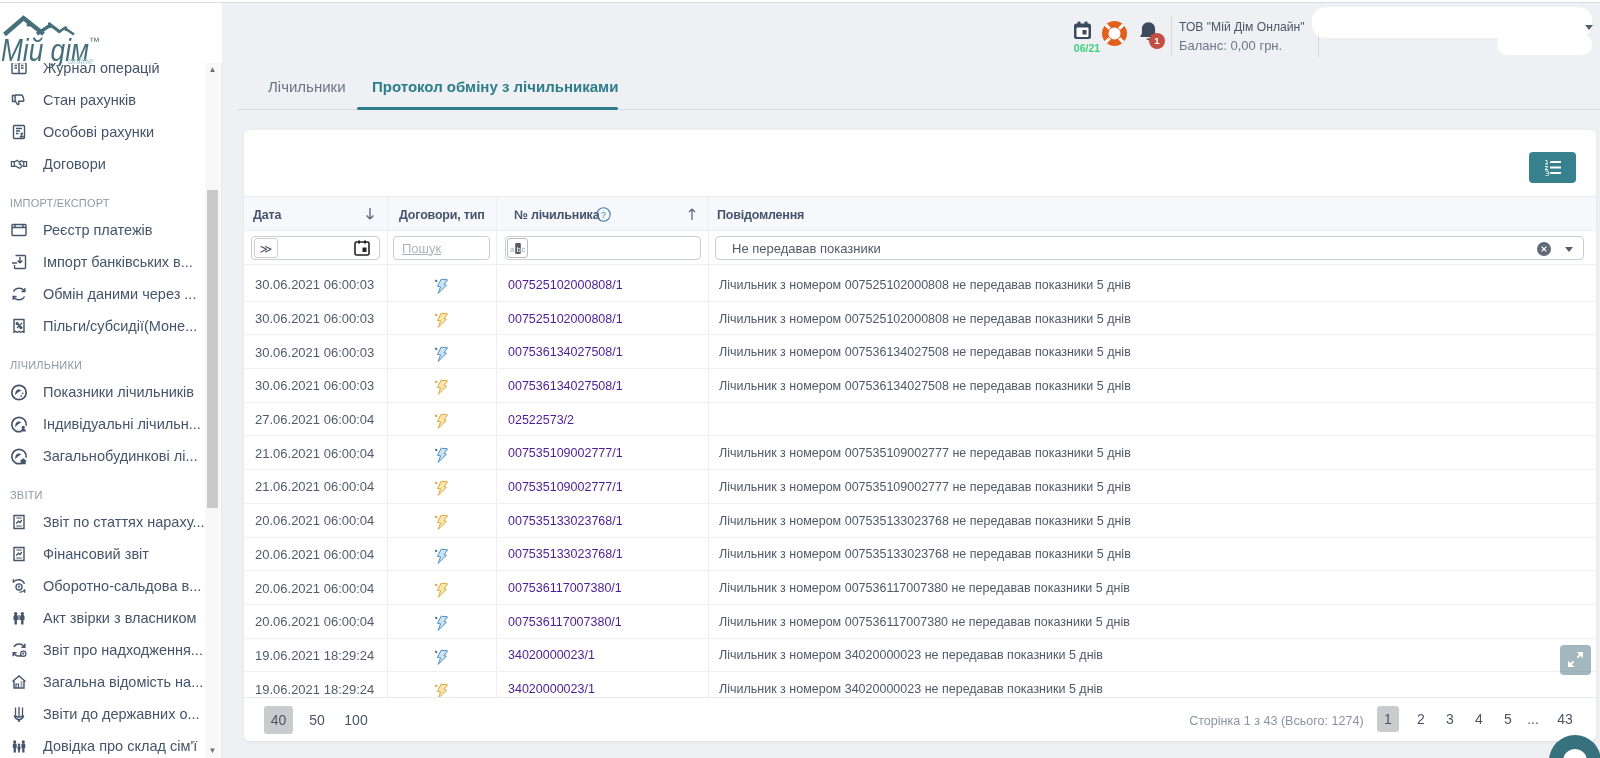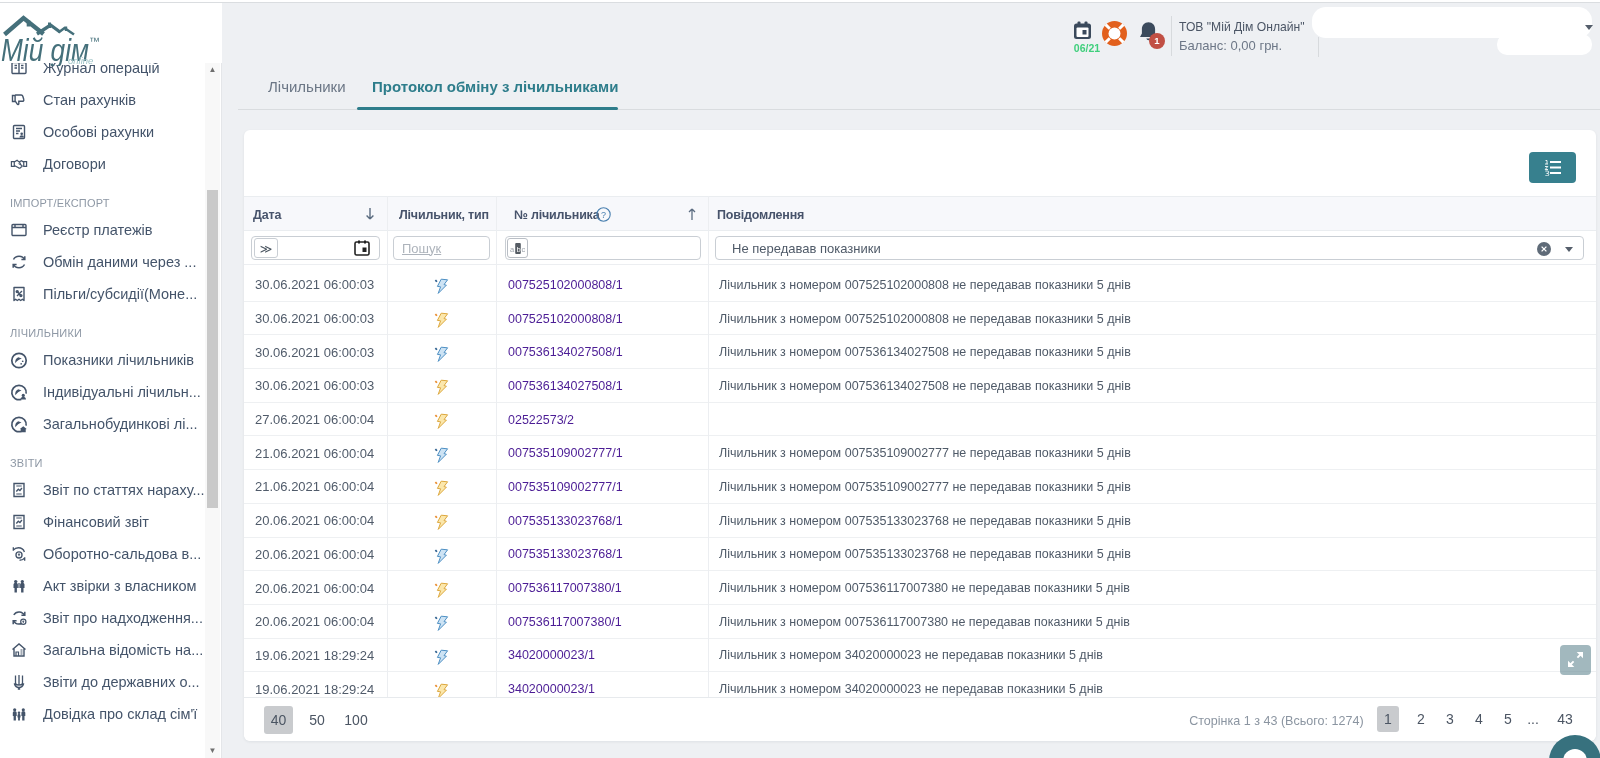--- a/index.html
+++ b/index.html
@@ -100,20 +100,24 @@
             </g>
           </svg>Особові рахунки</div>
       <div class="mi"><svg width="19" height="18" viewBox="0 0 19 18" fill="none" stroke="#44546a" stroke-width="1.3">
             <path d="M1.5 6.5h3v5h-3zM17.5 6.5h-3v5h3zM4.5 7l3-2 3.2 2.8c.5.4.2 1.2-.5 1.2l2.3 1.6c.6.4.3 1.4-.5 1.4l-1 .9c-.6.5-1.4.6-2 .1L4.5 10.5M14.5 7l-2.5-1.5-2 1.2"></path>
           </svg>Договори</div>
       <div class="mhead">ІМПОРТ/ЕКСПОРТ</div>
       <div class="mi"><svg width="18" height="18" viewBox="0 0 18 18" fill="none" stroke="#44546a" stroke-width="1.4">
             <rect x="2" y="3.5" width="14" height="11" rx="1"></rect>
             <path d="M2 6.5h14M5 3.5v3M13 3.5v3"></path>
           </svg>Реєстр платежів</div>
+      <div class="mi"><svg width="18" height="18" viewBox="0 0 18 18" fill="none" stroke="#44546a" stroke-width="1.4">
+            <path d="M5.5 2.5h9a1 1 0 0 1 1 1v11a1 1 0 0 1-1 1h-9a1 1 0 0 1-1-1V12"></path>
+            <path d="M10 4v6M10 10l-2.4-2.4M10 10l2.4-2.4M2 10h5"></path>
+          </svg>Імпорт банківських в...</div>
       <div class="mi"><svg width="18" height="18" viewBox="0 0 18 18" fill="none" stroke="#44546a" stroke-width="1.5">
             <path d="M3.5 6.5c1-2 3-3.2 5.5-3.2 2.6 0 4.8 1.4 5.6 3.4M14.5 11.5c-1 2-3 3.2-5.5 3.2-2.6 0-4.8-1.4-5.6-3.4"></path>
             <path d="M14.8 3.2v3.4h-3.4M3.2 14.8v-3.4h3.4"></path>
           </svg>Обмін даними через ...</div>
       <div class="mi"><svg width="18" height="18" viewBox="0 0 18 18" fill="none" stroke="#44546a" stroke-width="1.4">
             <path d="M4 2.5h10v13l-1.6-1.2-1.7 1.2-1.7-1.2-1.7 1.2-1.7-1.2L4 15.5zM6.5 6l5 5M7 11l5-5" stroke-linejoin="round"></path>
             <circle cx="7.2" cy="6.6" r="1"></circle>
             <circle cx="10.9" cy="10.6" r="1"></circle>
           </svg>Пільги/субсидії(Моне...</div>
       <div class="mhead">ЛІЧИЛЬНИКИ</div>
@@ -231,21 +235,21 @@
       <svg style="position:absolute;left:15px;top:7px;" width="18" height="17" viewBox="0 0 18 17" stroke="#fff" fill="none">
         <path d="M6 3h11M6 8.5h11M6 14h11" stroke-width="2"></path>
         <path d="M1.5 1.5h1.5v3.4M1 5h3M1 7.5h2.8l-2.6 3h2.8M1.3 12h2.2a1.2 1.2 0 0 1 0 2.4h-.8 .8a1.2 1.2 0 0 1 0 2.4H1.3" stroke-width=".9"></path>
       </svg>
     </div>
   <div id="thead">
     <div class="th" style="left:9px;">Дата</div>
     <svg class="hico" style="left:120px;top:9px;" width="12" height="16" viewBox="0 0 12 16" stroke="#5b6c80" fill="none" stroke-width="1.4">
         <path d="M6 2v11M6 13l-3.4-3.4M6 13l3.4-3.4"></path>
       </svg>
-    <div class="th" style="left:155px;">Лічильник, тип</div>
+    <div class="th" style="left:155px;">Договори, тип</div>
     <div class="th" style="left:270px;">№ лічильника</div>
     <svg class="hico" style="left:352px;top:10px;" width="15" height="15" viewBox="0 0 15 15" fill="none">
         <circle cx="7.5" cy="7.5" r="6.7" stroke="#4a80b0" stroke-width="1.1"></circle>
         <text x="7.5" y="10.8" text-anchor="middle" font-size="9" fill="#4a80b0" font-family="Liberation Sans, sans-serif">?</text>
       </svg>
     <svg class="hico" style="left:443px;top:10px;" width="10" height="14" viewBox="0 0 10 14" stroke="#5b6c80" fill="none" stroke-width="1.3">
         <path d="M5 13V2M5 2L2 5M5 2l3 3"></path>
       </svg>
     <div class="th" style="left:473px;">Повідомлення</div>
   </div>

